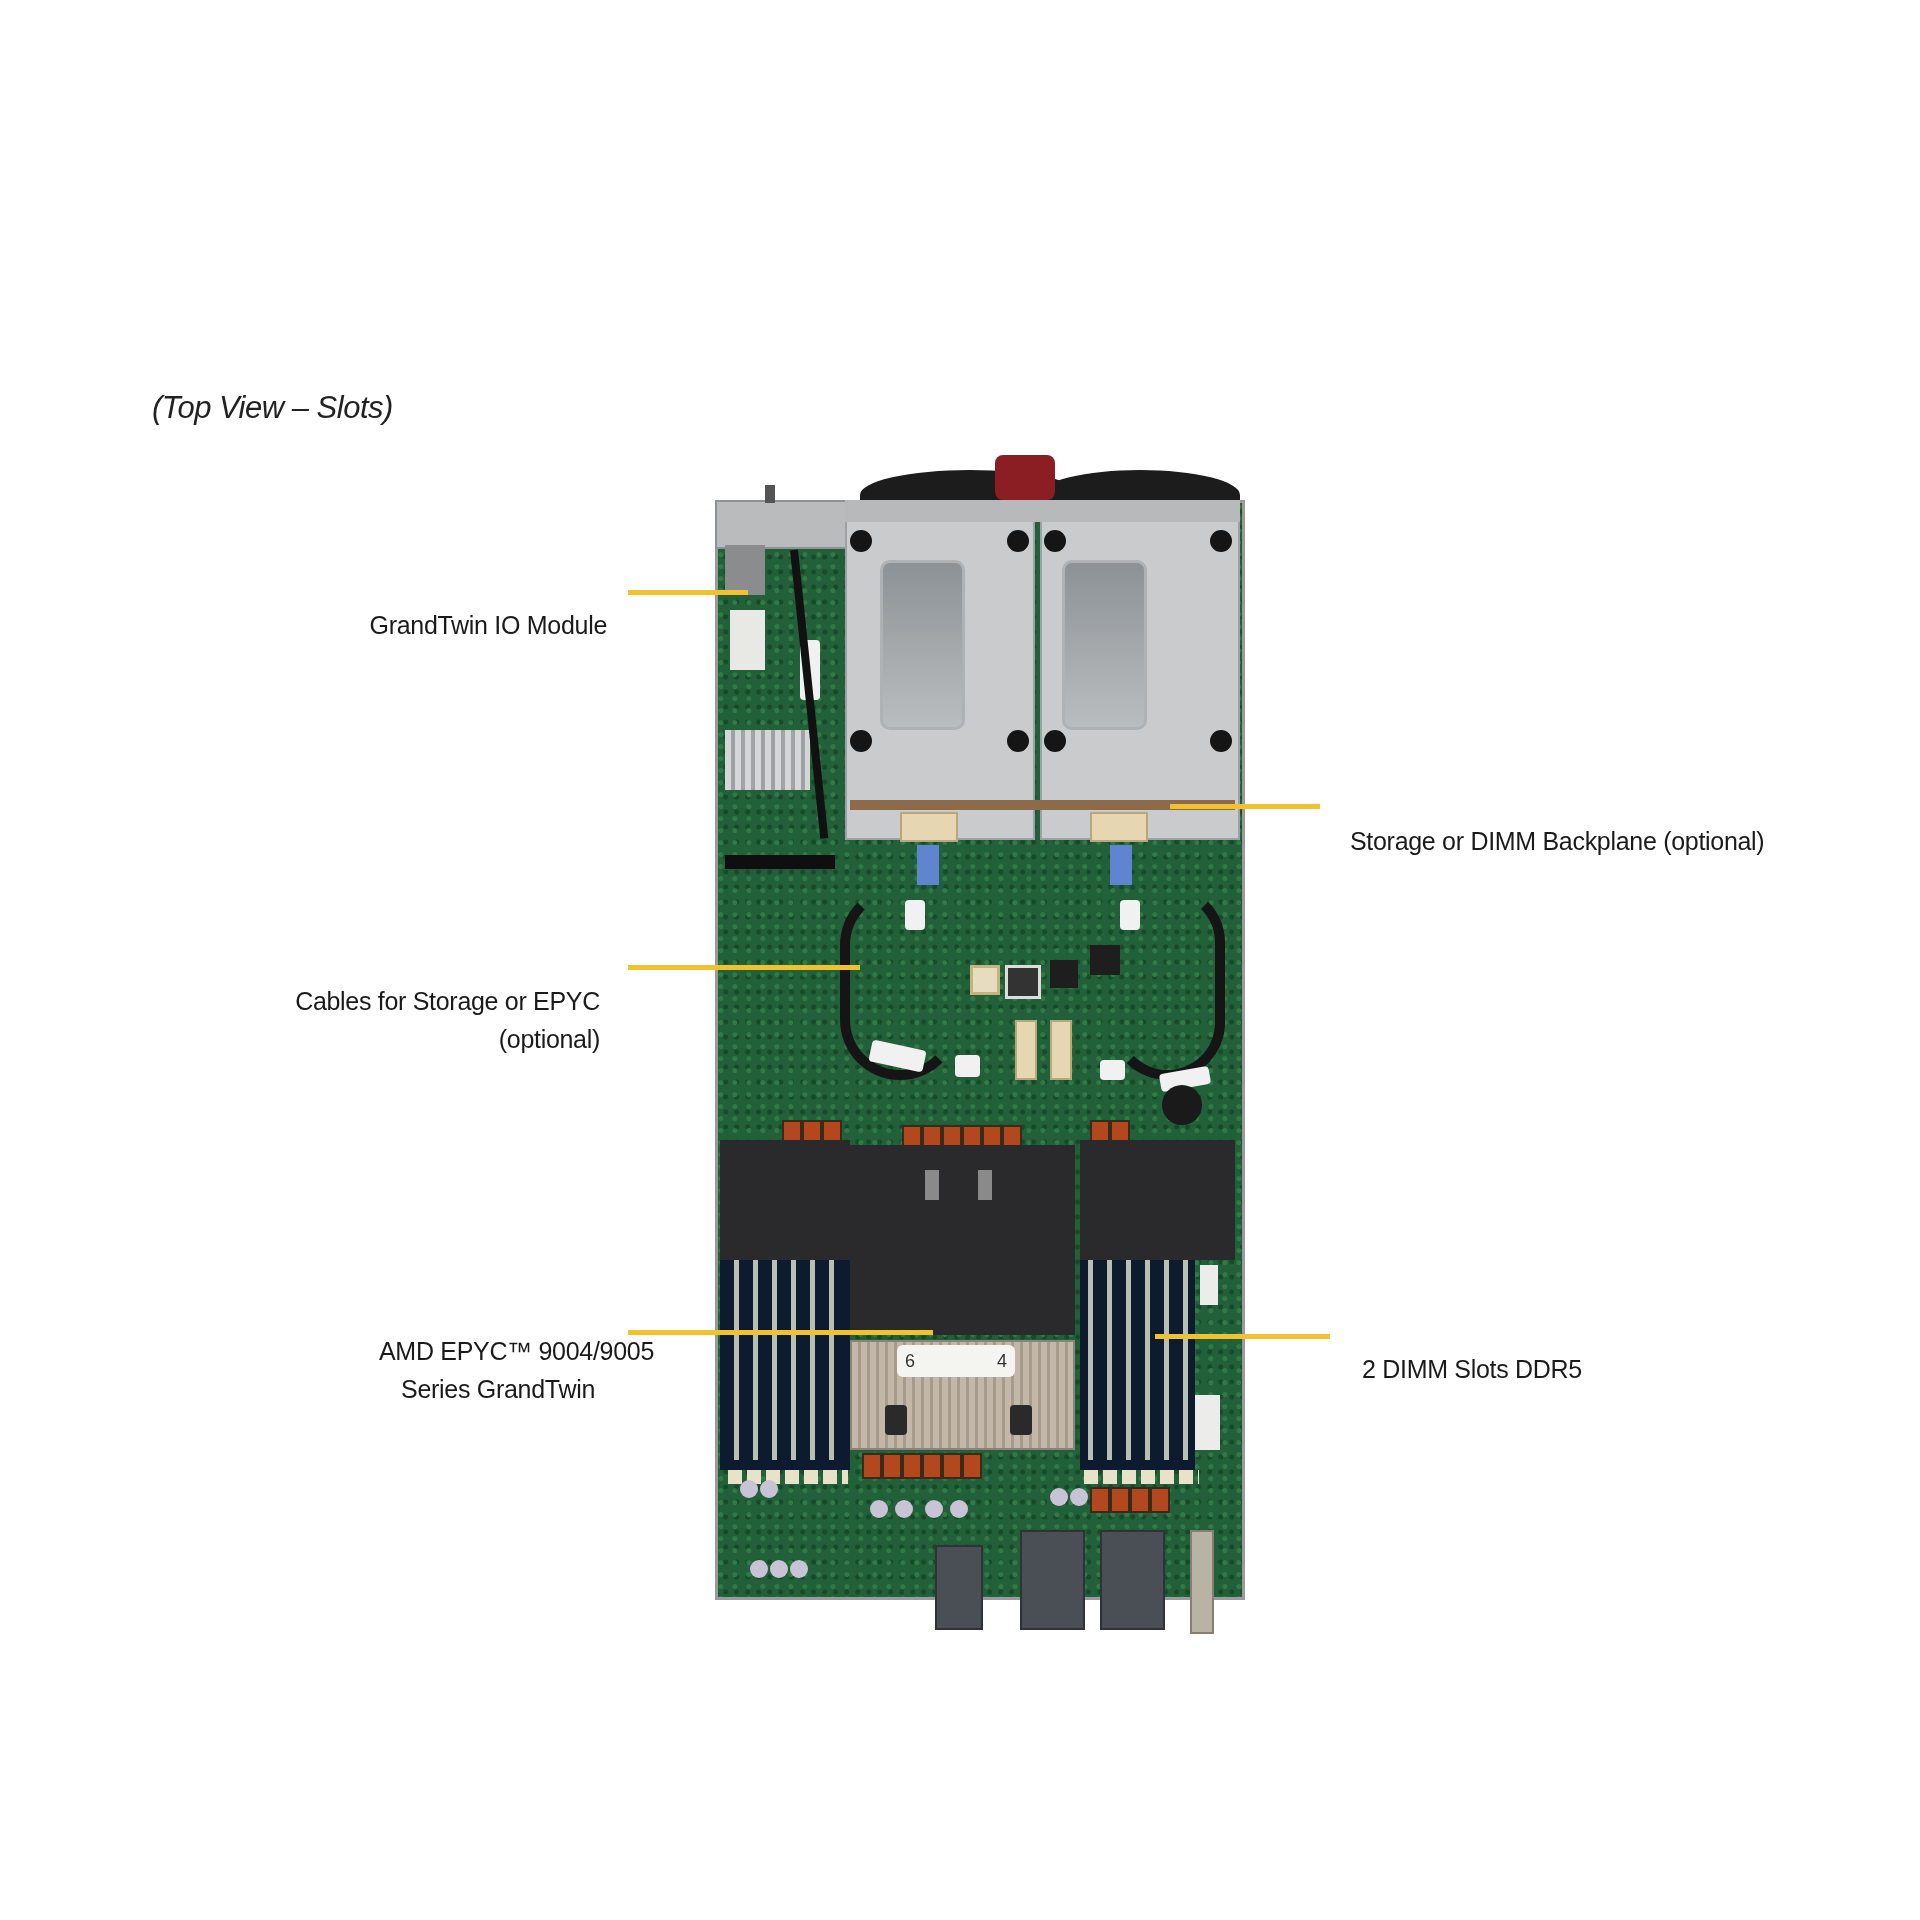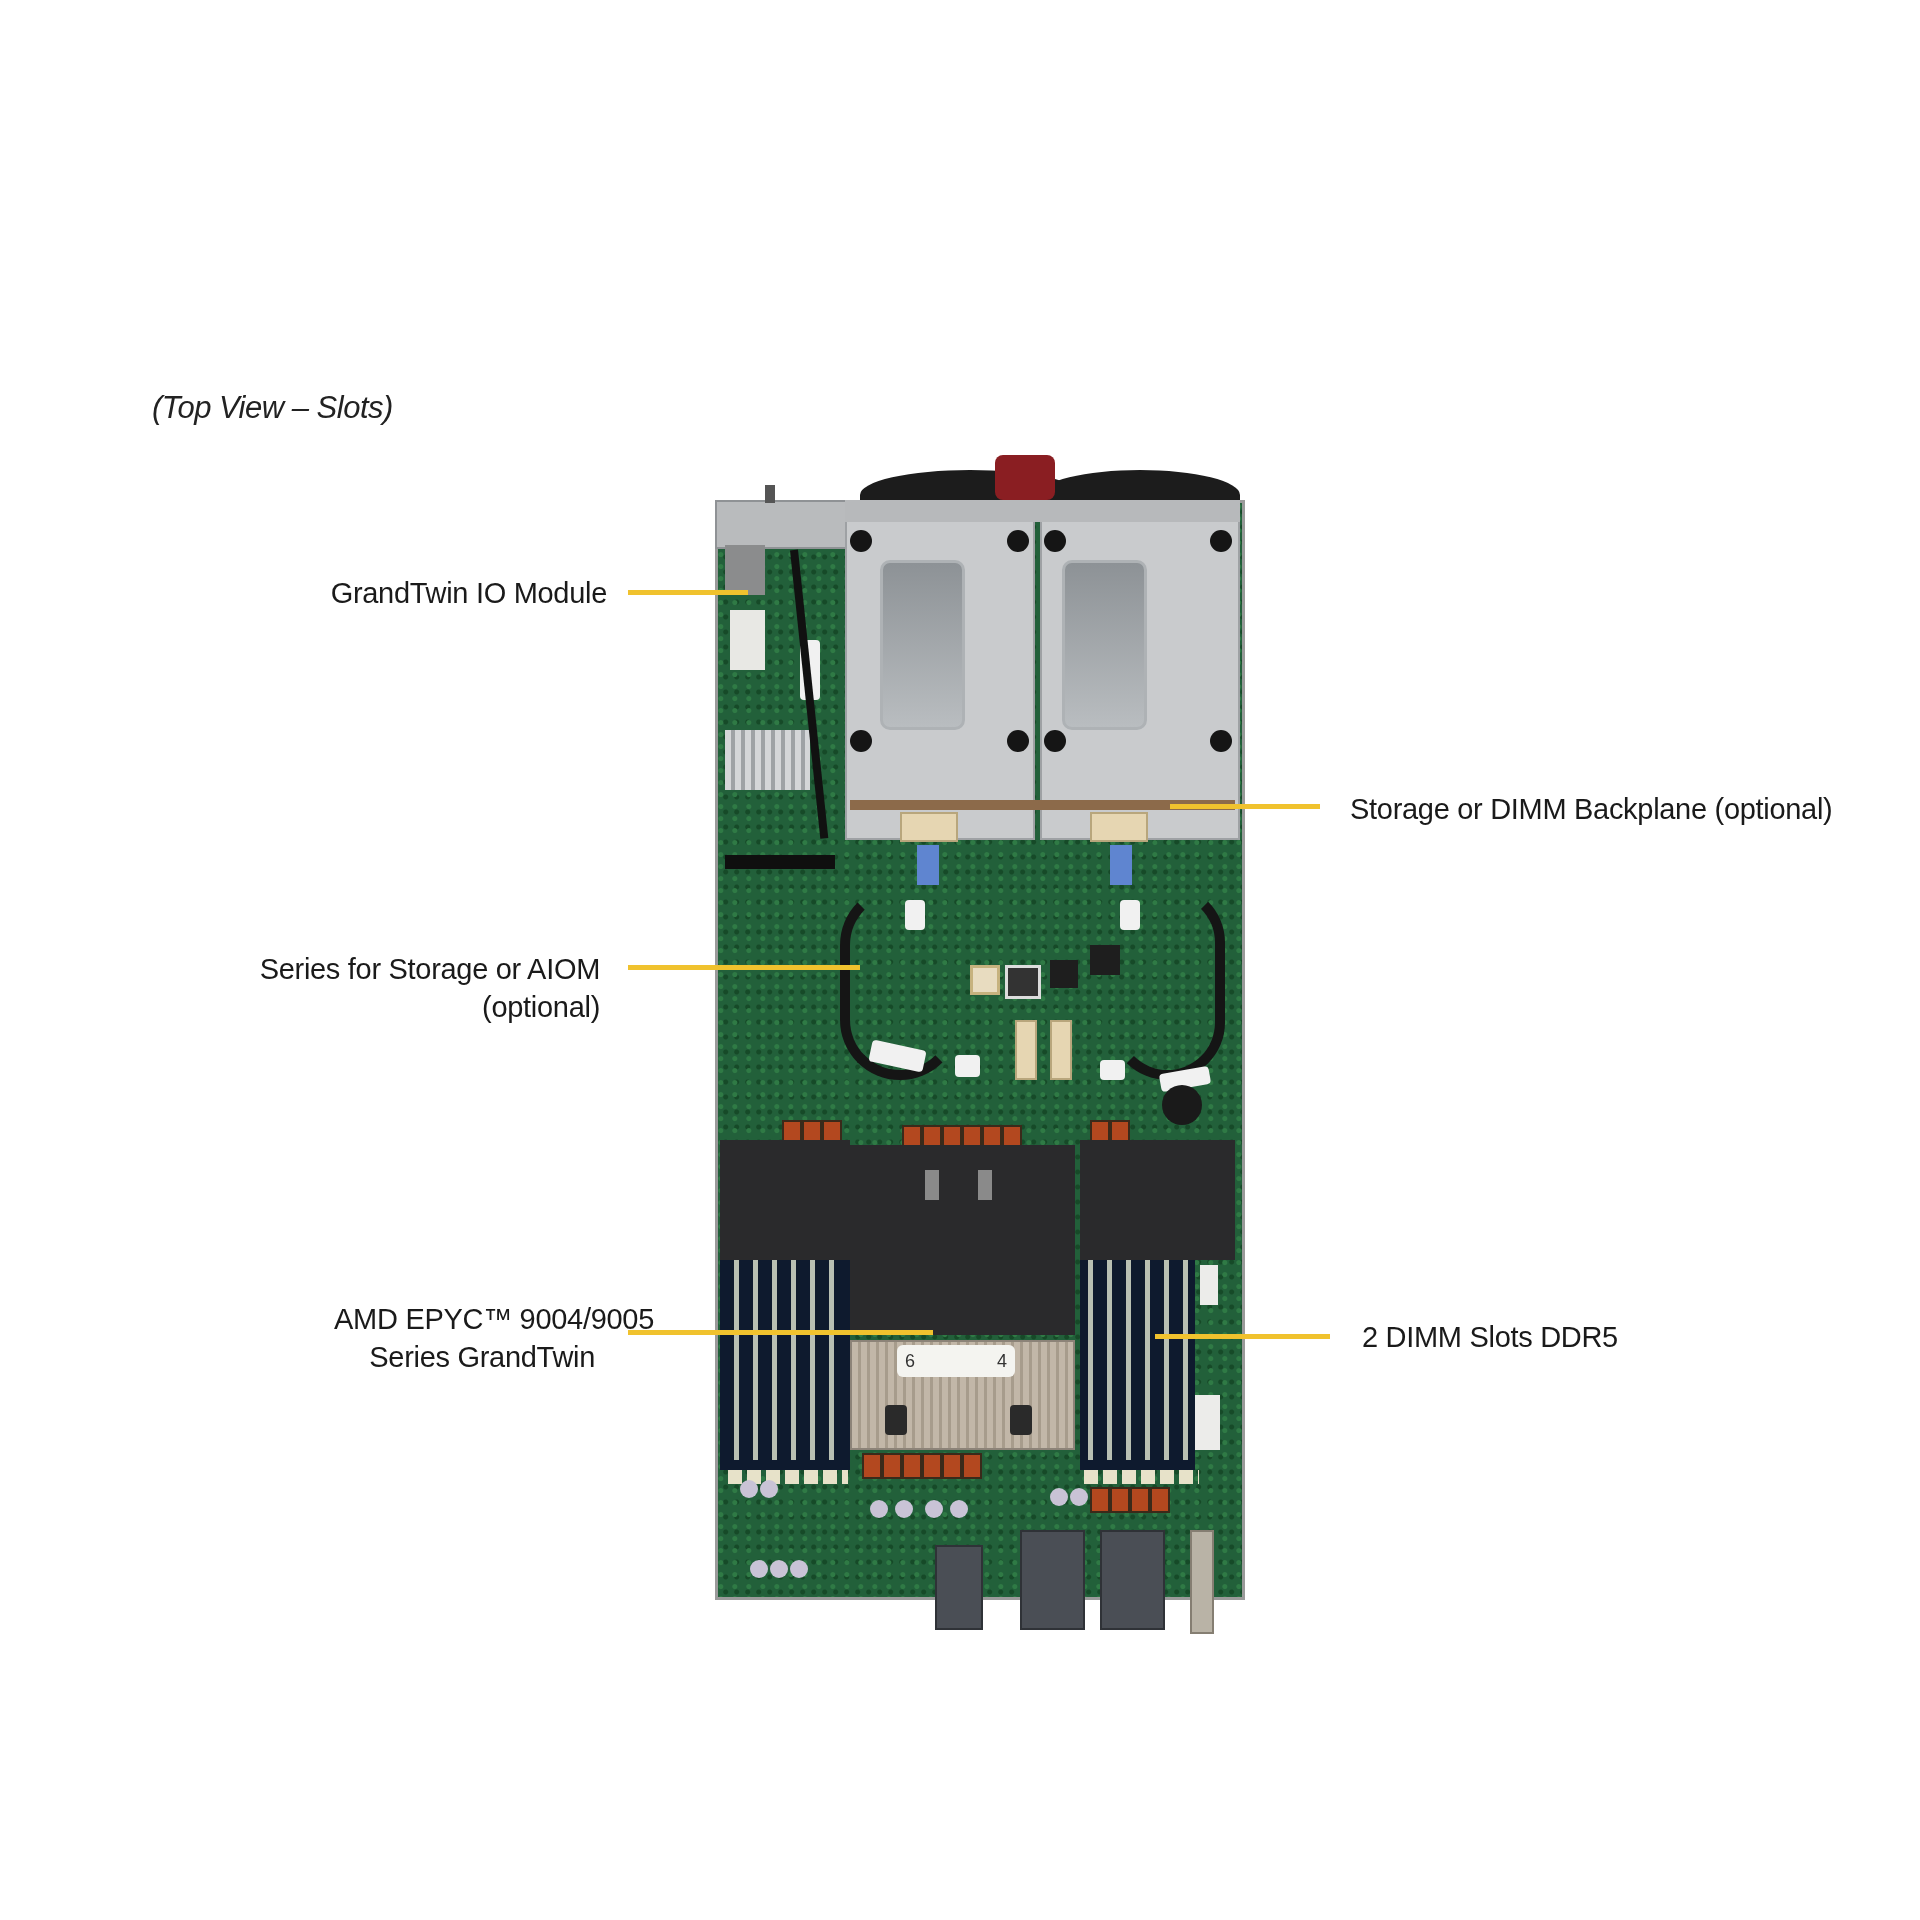--- a/index.html
+++ b/index.html
@@ -1,19 +1,19 @@
 <!DOCTYPE html>
 <html><head>
 <meta charset="utf-8">
 <style>
   html,body{margin:0;padding:0;background:#ffffff;}
   body{width:1920px;height:1920px;position:relative;overflow:hidden;font-family:"Liberation Sans",sans-serif;color:#1a1a1a;}
   .abs{position:absolute;}
   .title{left:152px;top:390px;font-size:31px;font-style:italic;color:#222;letter-spacing:-0.5px;}
-  .label{font-size:29px;color:#1a1a1a;line-height:38px;white-space:nowrap;letter-spacing:-0.3px;}
+  .label{font-size:25px;color:#1a1a1a;line-height:38px;white-space:nowrap;letter-spacing:-0.3px;margin-top:32px;}
   .label.right{text-align:right;}
   .leader{height:5px;background:#f0c22e;z-index:5;}
 
   
   .board{left:715px;top:500px;width:530px;height:1100px;background:#1f5a32;border:3px solid #9a9a9a;box-sizing:border-box;}
   .pcb-tex{background:
      radial-gradient(circle at 20% 30%, #2f7a45 0 2px, transparent 3px) 0 0/14px 12px,
      radial-gradient(circle at 70% 60%, #164a28 0 2px, transparent 3px) 0 0/11px 15px,
      #22603a;}
   .fan{border-radius:50% 50% 10% 10%;background:#1c1c1c;}
@@ -167,21 +167,21 @@
   <div class="abs rj" style="left:1100px;top:1530px;width:65px;height:100px;"></div>
   <div class="abs" style="left:1190px;top:1530px;width:20px;height:100px;background:#b9b3a6;border:2px solid #857e72;"></div>
 </div>
 
 <div class="abs label right" style="right:1313px;top:574px;">GrandTwin IO Module</div>
 <div class="abs leader" style="left:628px;top:590px;width:120px;"></div>
 
 <div class="abs label" style="left:1350px;top:790px;">Storage or DIMM Backplane (optional)</div>
 <div class="abs leader" style="left:1170px;top:804px;width:150px;"></div>
 
-<div class="abs label right" style="right:1320px;top:950px;">Series for Storage or AIOM</div>
+<div class="abs label right" style="right:1320px;top:950px;">Cables for Storage or EPYC</div>
 <div class="abs label right" style="right:1320px;top:988px;">(optional)</div>
 <div class="abs leader" style="left:628px;top:965px;width:232px;"></div>
 
 <div class="abs label right" style="right:1266px;top:1300px;">AMD EPYC™ 9004/9005</div>
 <div class="abs label right" style="right:1325px;top:1338px;">Series GrandTwin</div>
 <div class="abs leader" style="left:628px;top:1330px;width:305px;"></div>
 
 <div class="abs label" style="left:1362px;top:1318px;">2 DIMM Slots DDR5</div>
 <div class="abs leader" style="left:1155px;top:1334px;width:175px;"></div>
 

